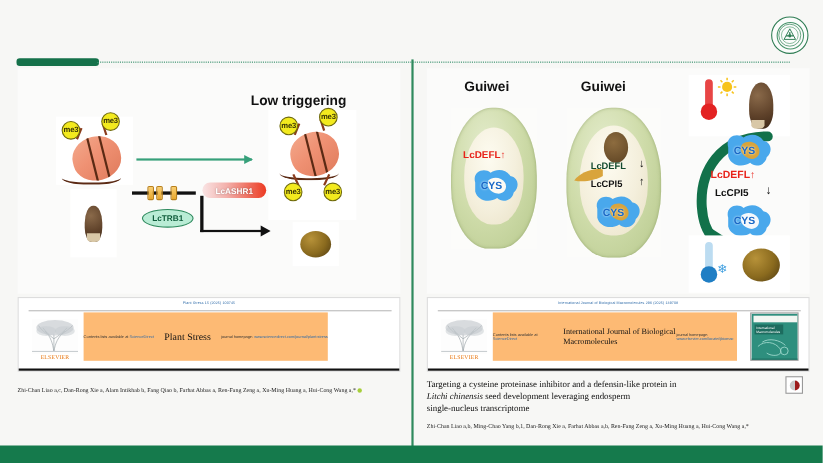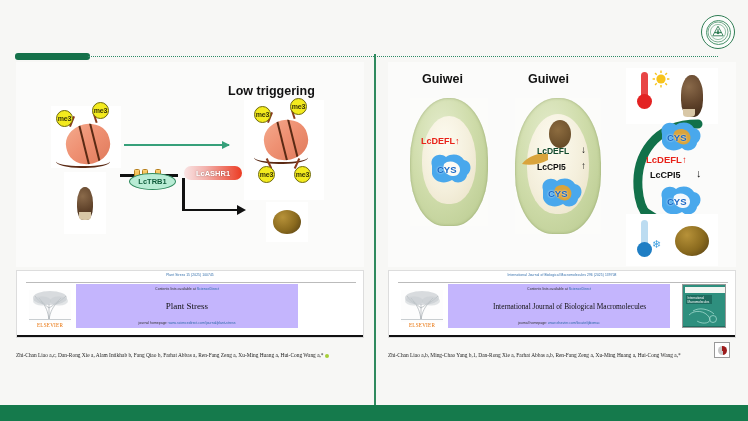--- a/index.html
+++ b/index.html
@@ -250,22 +250,22 @@
     border-top:0.6px solid #bbb;
   }
   .jref-els {
     position:absolute; left:9px; top:13px; width:48px; height:44px;
     display:flex; flex-direction:column; align-items:center; justify-content:flex-end;
   }
   .els-tree { width:42px; height:32px; }
   .els-word { font-family:"Liberation Serif", serif; color:#e8730b; font-size:5.2px; letter-spacing:0.2px; }
   .jref-mid {
     position:absolute; left:59px; top:13px; width:222px; height:44px;
-    background:#c4b5fd;
-    display:flex; flex-direction:column; align-items:center; justify-content:space-between;
+    background:#fdba74;
+    display:flex; flex-direction:row; align-items:center; justify-content:space-between;
     padding:3px 0 3px 0;
   }
   .jref-avail { font-size:3.6px; color:#333; }
   .jref-avail .sd { color:#2d6aa8; }
   .jref-name {
     font-family:"Liberation Serif", serif; font-size:9px; color:#111;
   }
   .jref-home { font-size:3.5px; color:#333; }
   .jref-home .lnk { color:#2d6aa8; }
   .jref-cover {
@@ -351,21 +351,21 @@
         <div class="seed-brown-dark"></div>
       </div>
 
       <div class="green-arrow" style="left:108px; top:82px; width:105px;"></div>
 
       <div class="gene-line" style="left:104px; top:112px; width:58px;"></div>
       <div class="gene-box" style="left:118px; top:107px;"></div>
       <div class="gene-box" style="left:126px; top:107px;"></div>
       <div class="gene-box" style="left:139px; top:107px;"></div>
 
-      <div class="tf-oval" style="left:113px; top:111px; width:47px; height:17px; font-size:7.5px;">LcTRB1</div>
+      <div class="tf-oval" style="left:113px; top:128px; width:47px; height:17px; font-size:7.5px;">LcTRB1</div>
 
       <div class="ashr-pill" style="left:168px; top:104px; width:58px; height:14px; font-size:7.5px;">LcASHR1</div>
 
       <div class="black-arrow-elbow" style="left:166px; top:116px; width:66px; height:35px;">
         <div class="v" style="left:0; top:0; height:33px;"></div>
         <div class="h" style="left:0; top:30.5px; width:56px;"></div>
         <div class="head" style="left:55px; top:26.5px;"></div>
       </div>
 
       <div class="photo-box" style="left:228px; top:38px; width:80px; height:100px;"></div>
@@ -587,19 +587,24 @@
         </svg>
       </div>
 
       <div class="jref-blackrule"></div>
     </div>
 
     <div class="art">
       <div class="crossmark">
         <div class="crossmark-inner"></div>
       </div>
+      <div class="art-title" style="width:300px;">
+        <span>Targeting a cysteine proteinase inhibitor and a defensin-like protein in</span><br>
+        <span class="ital">Litchi chinensis</span><span> seed development leveraging endosperm</span><br>
+        <span>single-nucleus transcriptome</span>
+      </div>
       <div class="art-authors">Zhi-Chan Liao a,b, Ming-Chao Yang b,1, Dan-Rong Xie a, Farhat Abbas a,b, Ren-Fang Zeng a, Xu-Ming Huang a, Hui-Cong Wang a,*</div>
     </div>
 
   </div>
 
   <div class="bottom-bar"></div>
 </div>
 
 </body></html>

